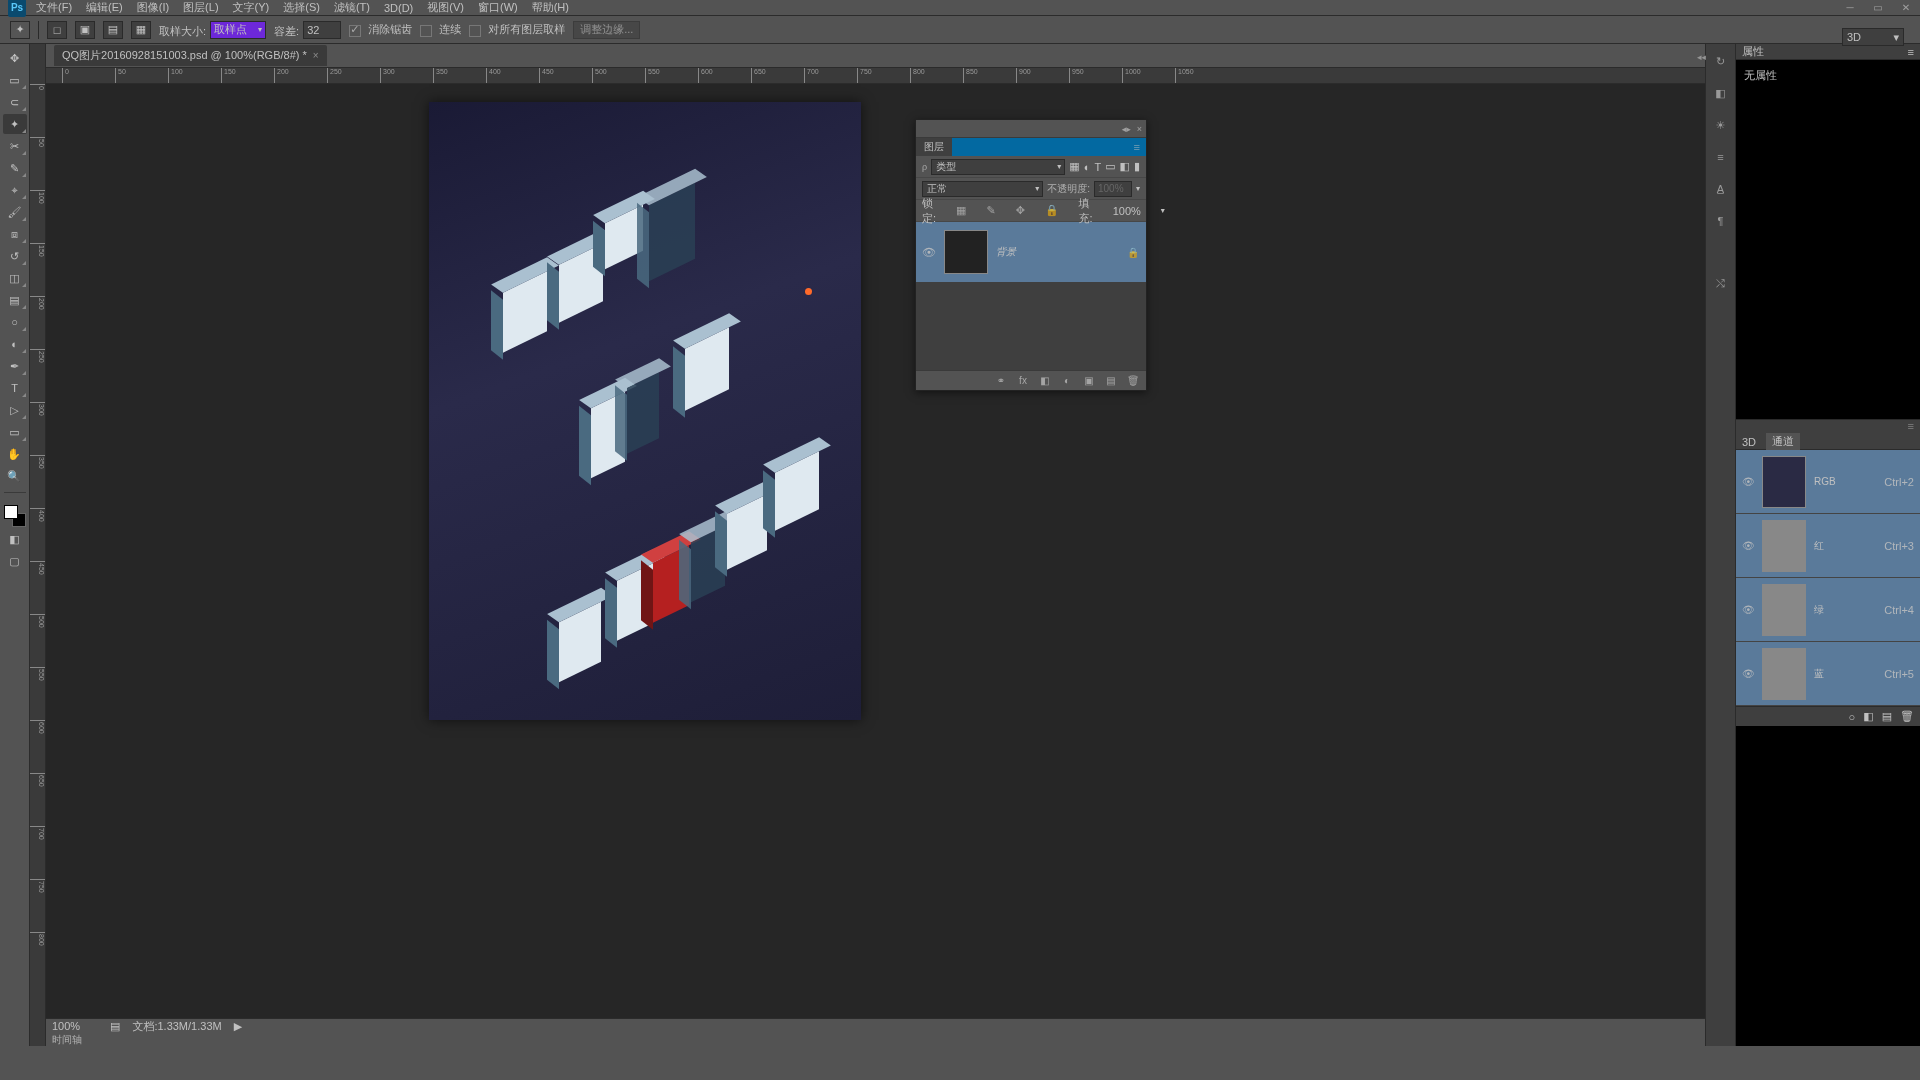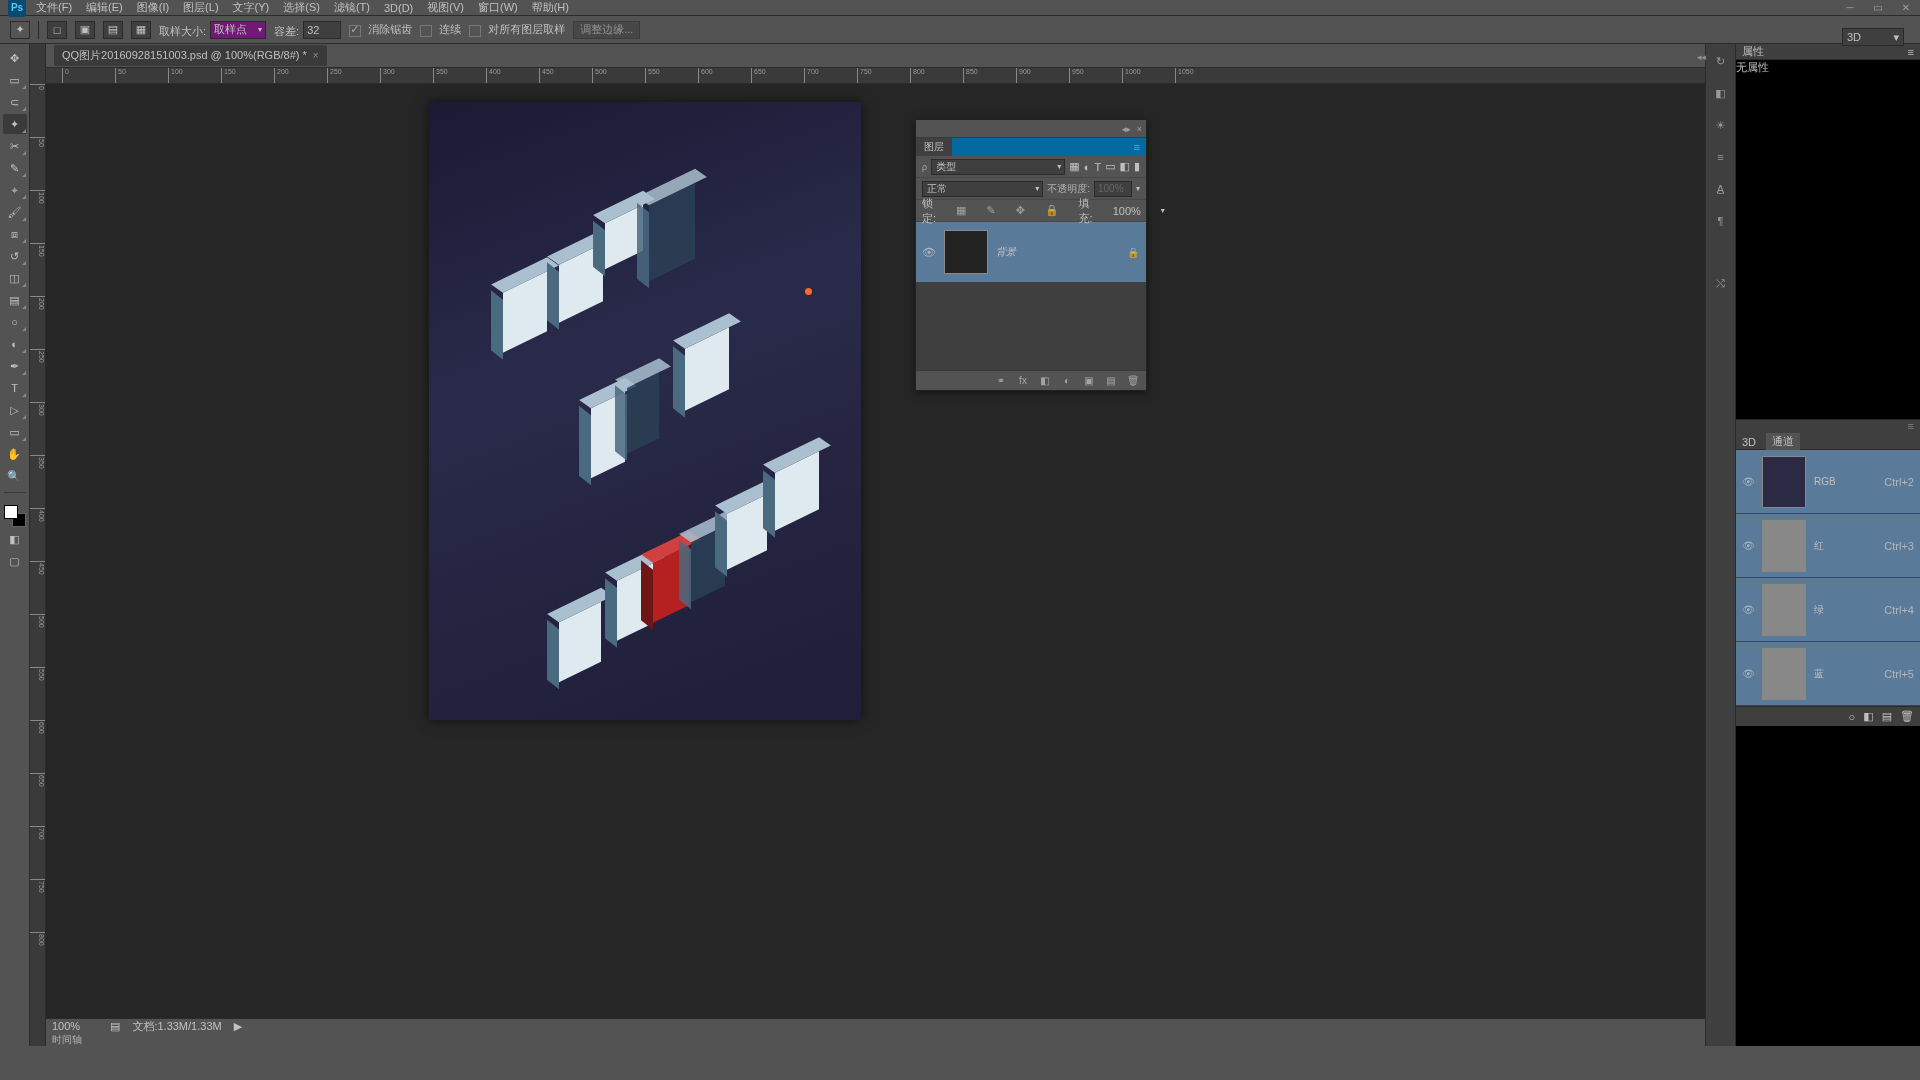--- a/index.html
+++ b/index.html
@@ -7,21 +7,21 @@
 .menubar{height:16px;background:#535353;display:flex;align-items:center;padding-left:8px;border-bottom:1px solid #2b2b2b}
 .ps-logo{width:18px;height:18px;background:#0a4a6e;color:#5ac8fa;font-weight:bold;font-size:10px;display:flex;align-items:center;justify-content:center;border-radius:2px;margin-right:10px}
 .menubar span{margin-right:14px;cursor:pointer}
 .win-controls{margin-left:auto;display:flex}
 .win-controls div{width:28px;height:22px;display:flex;align-items:center;justify-content:center;cursor:pointer;font-size:10px;opacity:.7}
 .optionsbar{height:28px;background:#535353;display:flex;align-items:center;padding-left:10px;border-bottom:1px solid #2b2b2b;gap:8px}
 .opt-btn{width:20px;height:18px;background:#3f3f3f;border:1px solid #2a2a2a;display:flex;align-items:center;justify-content:center}
 .opt-btn.active{background:#555}
 .opt-txt{display:flex;align-items:flex-end;gap:4px}
 .opt-input{width:38px;height:18px;background:#3f3f3f;border:1px solid #2a2a2a;color:#c0c0c0;padding:0 3px}
-.opt-drop{width:56px;height:18px;background:#701a75;border:1px solid #2a2a2a;padding:0 3px;display:flex;align-items:center;position:relative}
+.opt-drop{width:56px;height:18px;background:#6d28d9;border:1px solid #2a2a2a;padding:0 3px;display:flex;align-items:center;position:relative}
 .opt-drop::after{content:"▾";position:absolute;right:3px;font-size:8px}
 .opt-chk{width:12px;height:12px;border:1px solid #777;display:inline-block;position:relative;margin-right:3px}
 .opt-chk.checked::after{content:"✓";position:absolute;top:-3px;left:0;font-size:11px;color:#aaa}
 .main{display:flex;height:1002px}
 .toolbox{width:30px;background:#535353;border-right:1px solid #2b2b2b;display:flex;flex-direction:column;align-items:center;padding-top:4px;gap:2px}
 .tool{width:24px;height:20px;display:flex;align-items:center;justify-content:center;border-radius:2px;cursor:pointer;position:relative}
 .tool.active{background:#3a3a3a}
 .tool.corner::after{content:"";position:absolute;right:1px;bottom:1px;border:2px solid transparent;border-right-color:#888;border-bottom-color:#888}
 .colorbox{width:22px;height:22px;position:relative;margin-top:6px}
 .colorbox .fg{width:14px;height:14px;background:#fff;border:1px solid #000;position:absolute;top:0;left:0;z-index:2}
@@ -57,21 +57,21 @@
 .layer-item .eye{width:14px;font-size:11px;opacity:.85}
 .layer-item .thumb{width:44px;height:44px;background:#222;border:1px solid #888}
 .layer-item .lname{font-style:italic;font-size:10px}
 .layer-item .lock{margin-left:auto;font-size:10px;opacity:.7}
 .panel-foot{height:20px;background:#535353;border-top:1px solid #3a3a3a;display:flex;align-items:center;justify-content:flex-end;padding:0 4px;gap:4px}
 .panel-foot .fico{width:18px;height:16px;display:flex;align-items:center;justify-content:center;font-size:10px;opacity:.75}
 .right-dock{width:30px;background:#3f3f3f;border-left:1px solid #2b2b2b;display:flex;flex-direction:column;align-items:center;padding-top:6px;gap:10px}
 .dock-ico{width:22px;height:22px;display:flex;align-items:center;justify-content:center;opacity:.7}
 .right-panel{width:185px;background:#000000;border-left:1px solid #2b2b2b;display:flex;flex-direction:column}
 .rp-head{height:16px;background:#3f3f3f;display:flex;align-items:center;padding:0 6px;font-size:10px;border-bottom:1px solid #2b2b2b;justify-content:space-between}
-.rp-body{flex:0 0 360px;font-size:10px;border-bottom:1px solid #2b2b2b}
+.rp-body{flex:0 0 360px;padding:8px;font-size:10px;border-bottom:1px solid #2b2b2b}
 .threed-drop{position:absolute;top:28px;right:16px;width:62px;height:18px;background:#3f3f3f;border:1px solid #2a2a2a;display:flex;align-items:center;padding:0 4px;font-size:10px}
 .channels{flex:1;display:flex;flex-direction:column}
 .ch-head{height:16px;background:#3f3f3f;display:flex;align-items:center;padding:0 6px;gap:10px;font-size:10px;border-bottom:1px solid #2b2b2b}
 .ch-item{height:64px;display:flex;align-items:center;padding:0 6px;gap:8px;background:#5a7a9a;border-bottom:1px solid #444}
 .ch-item .eye{width:12px;font-size:10px;opacity:.85}
 .ch-item .thumb{width:44px;height:52px;background:#2a2a44;border:1px solid #888}
 .ch-item.gray .thumb{background:#888;filter:grayscale(1)}
 .ch-item .cname{font-size:10px}
 .ch-item .hotkey{margin-left:auto;font-size:11px;opacity:.85}
 .ch-foot{height:20px;background:#3f3f3f;border-top:1px solid #2b2b2b;display:flex;align-items:center;justify-content:flex-end;padding:0 6px;gap:8px}

